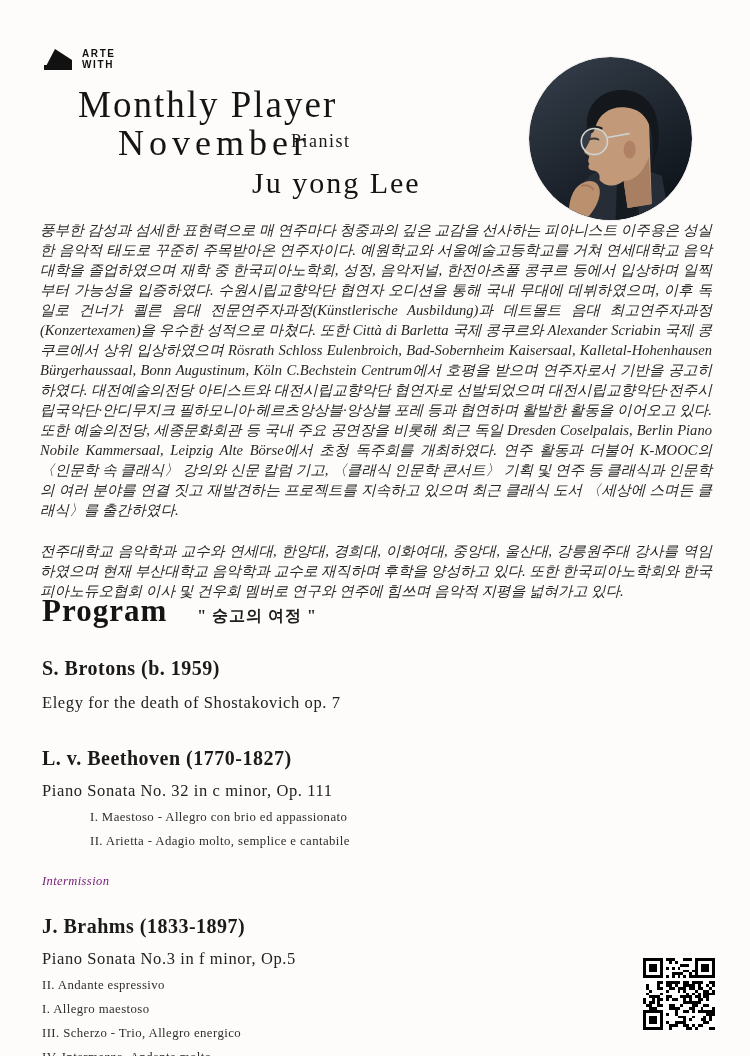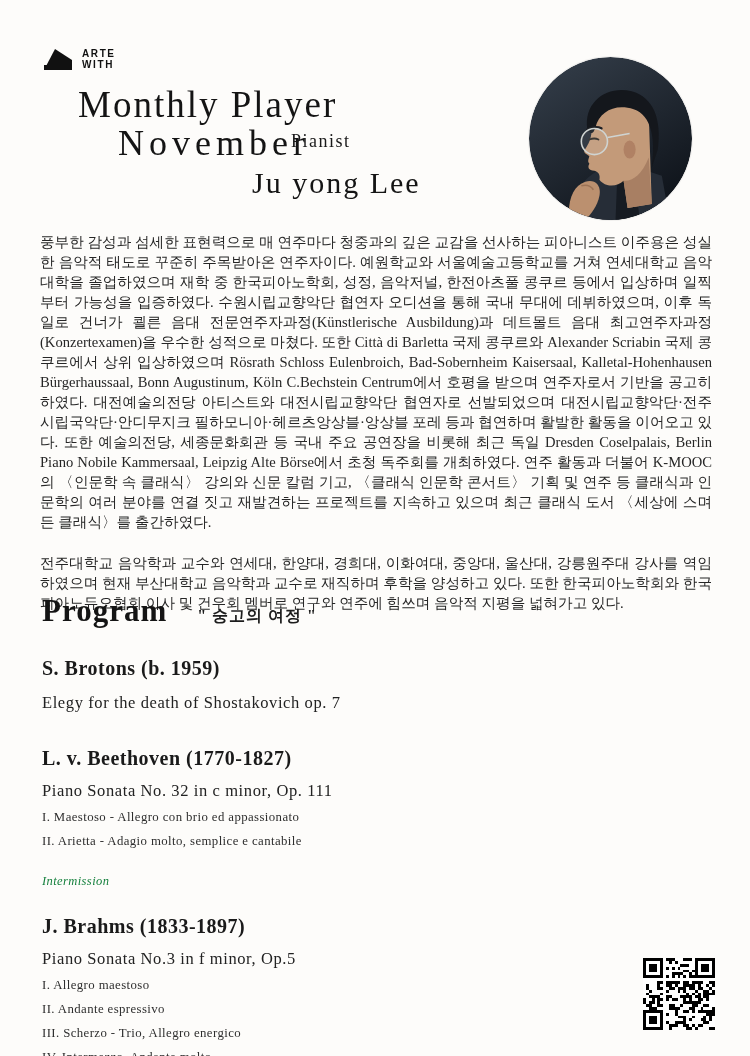--- a/index.html
+++ b/index.html
@@ -18,39 +18,39 @@
     letter-spacing:1.6px;line-height:11px;color:#111;font-weight:600;}
   
   .title-main{position:absolute;left:78px;top:83px;font-size:37px;letter-spacing:2px;color:#141414;}
   .title-month{position:absolute;left:118px;top:122px;font-size:36px;letter-spacing:5px;color:#141414;}
   .title-role{position:absolute;left:291px;top:131px;font-size:18px;letter-spacing:1.5px;color:#1a1a1a;}
   .title-artist{position:absolute;left:252px;top:166px;font-size:30px;letter-spacing:2px;color:#141414;}
   .photo{position:absolute;left:529px;top:57px;width:163px;height:163px;border-radius:50%;overflow:hidden;
     box-shadow:0 0 0 1px rgba(0,0,0,0.05);}
   .photo svg{display:block;width:100%;height:100%;}
   
-  .bio{position:absolute;left:40px;top:232px;width:672px;
-    font-size:14.6px;line-height:20px;text-align:justify;color:#262626;}
+  .bio{position:absolute;left:40px;top:220px;width:672px;
+    font-size:14.6px;line-height:20px;text-align:justify;color:#262626;font-style:italic;}
   .bio p{margin:0;}
   .bio p + p{margin-top:21px;}
   
   .program{position:absolute;left:42px;top:593px;width:560px;}
   .program-head{display:flex;align-items:baseline;gap:30px;}
   .program-title{font-size:31px;font-weight:bold;letter-spacing:1px;color:#141414;margin:0;}
   .program-quote{font-size:16px;letter-spacing:1px;color:#1c1c1c;font-weight:bold;}
   .composer{font-size:20px;font-weight:bold;letter-spacing:0.5px;color:#1a1a1a;margin:0;}
   .piece{font-size:16.5px;letter-spacing:0.6px;color:#222;margin:0;}
   .movements{list-style:none;margin:0;padding:0;}
   .movements li{font-size:12.8px;letter-spacing:0.4px;color:#2e2e2e;margin-top:9px;}
   .item-brotons{margin-top:28px;}
   .item-brotons .piece{margin-top:13px;}
   .item-beethoven{margin-top:34px;}
   .item-beethoven .piece{margin-top:11px;}
-  .item-beethoven .movements{margin-top:3px;}
-  .intermission{margin-top:25px;font-size:12.5px;font-style:italic;letter-spacing:0.4px;color:#15803d;}
+  .item-beethoven .movements{margin-top:3px;margin-left:48px;}
+  .intermission{margin-top:25px;font-size:12.5px;font-style:italic;letter-spacing:0.4px;color:#701a75;}
   .item-brahms{margin-top:26px;}
   .item-brahms .piece{margin-top:11px;}
   .item-brahms .movements{margin-top:3px;}
   
   .qr{position:absolute;left:643px;top:958px;width:72px;height:72px;}
   .qr svg{display:block;width:100%;height:100%;shape-rendering:crispEdges;}
 </style>
 </head>
 <body>
 
@@ -132,22 +132,22 @@
         <li>II. Arietta - Adagio molto, semplice e cantabile</li>
       </ul>
     </div>
 
     <div class="intermission">Intermission</div>
 
     <div class="item-brahms">
       <h3 class="composer">J. Brahms (1833-1897)</h3>
       <p class="piece">Piano Sonata No.3 in f minor, Op.5</p>
       <ul class="movements">
+        <li>II. Andante espressivo</li>
         <li>I. Allegro maestoso</li>
-        <li>II. Andante espressivo</li>
         <li>III. Scherzo - Trio, Allegro energico</li>
         <li>IV. Intermezzo, Andante molto</li>
 
       </ul>
     </div>
   </section>
 
   <div class="qr">
     <svg id="qr-svg" viewBox="0 0 25 25" xmlns="http://www.w3.org/2000/svg">
         <rect width="25" height="25" fill="#fff"></rect>

